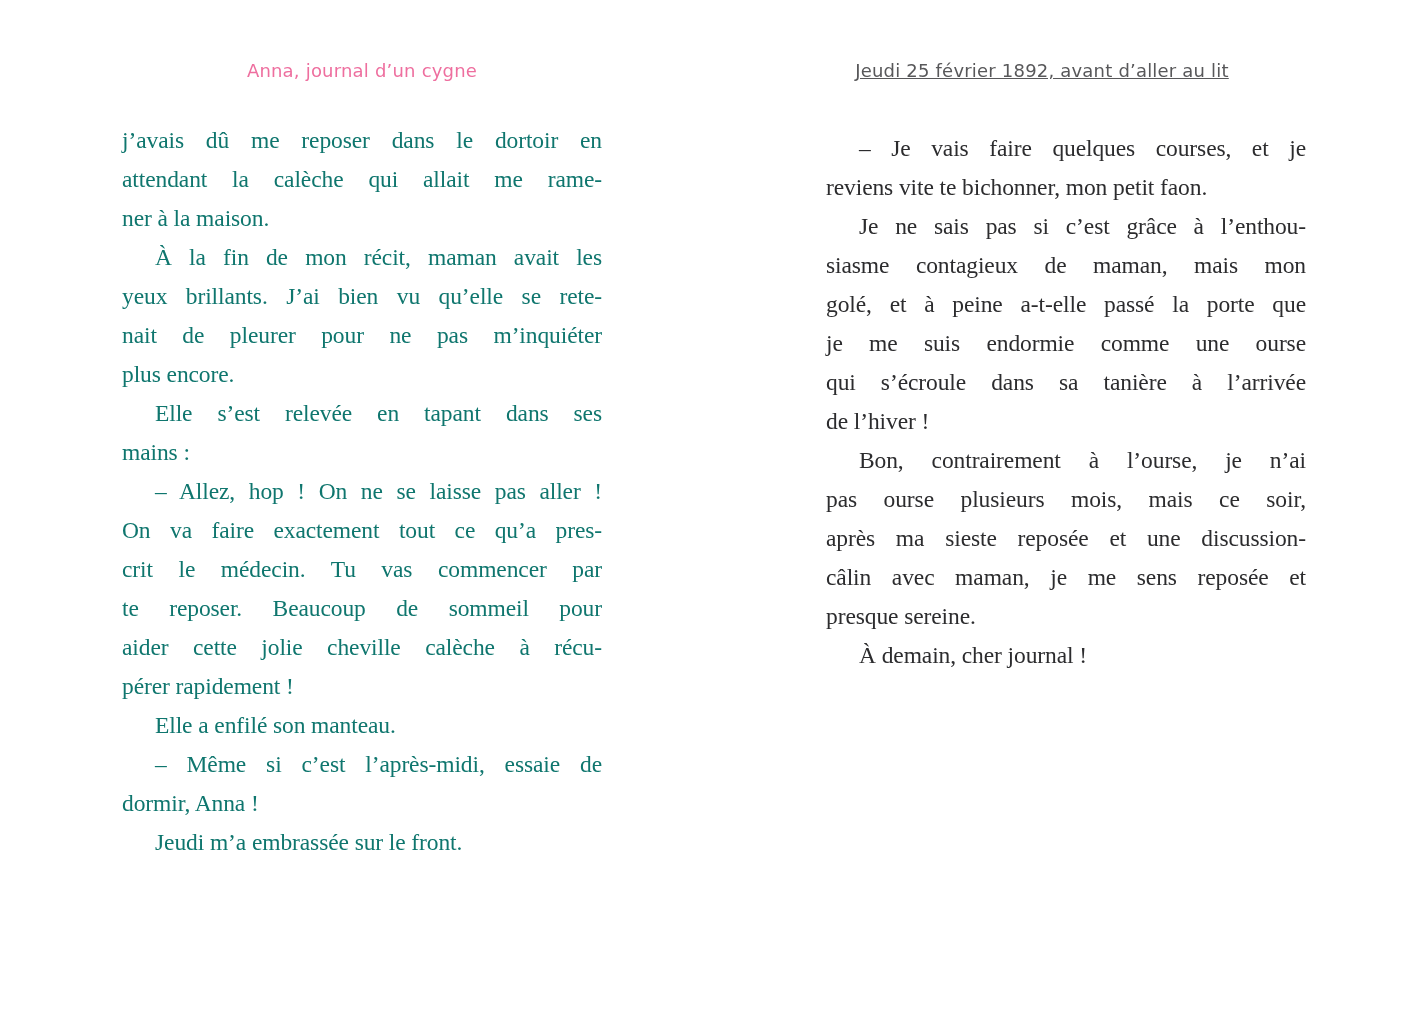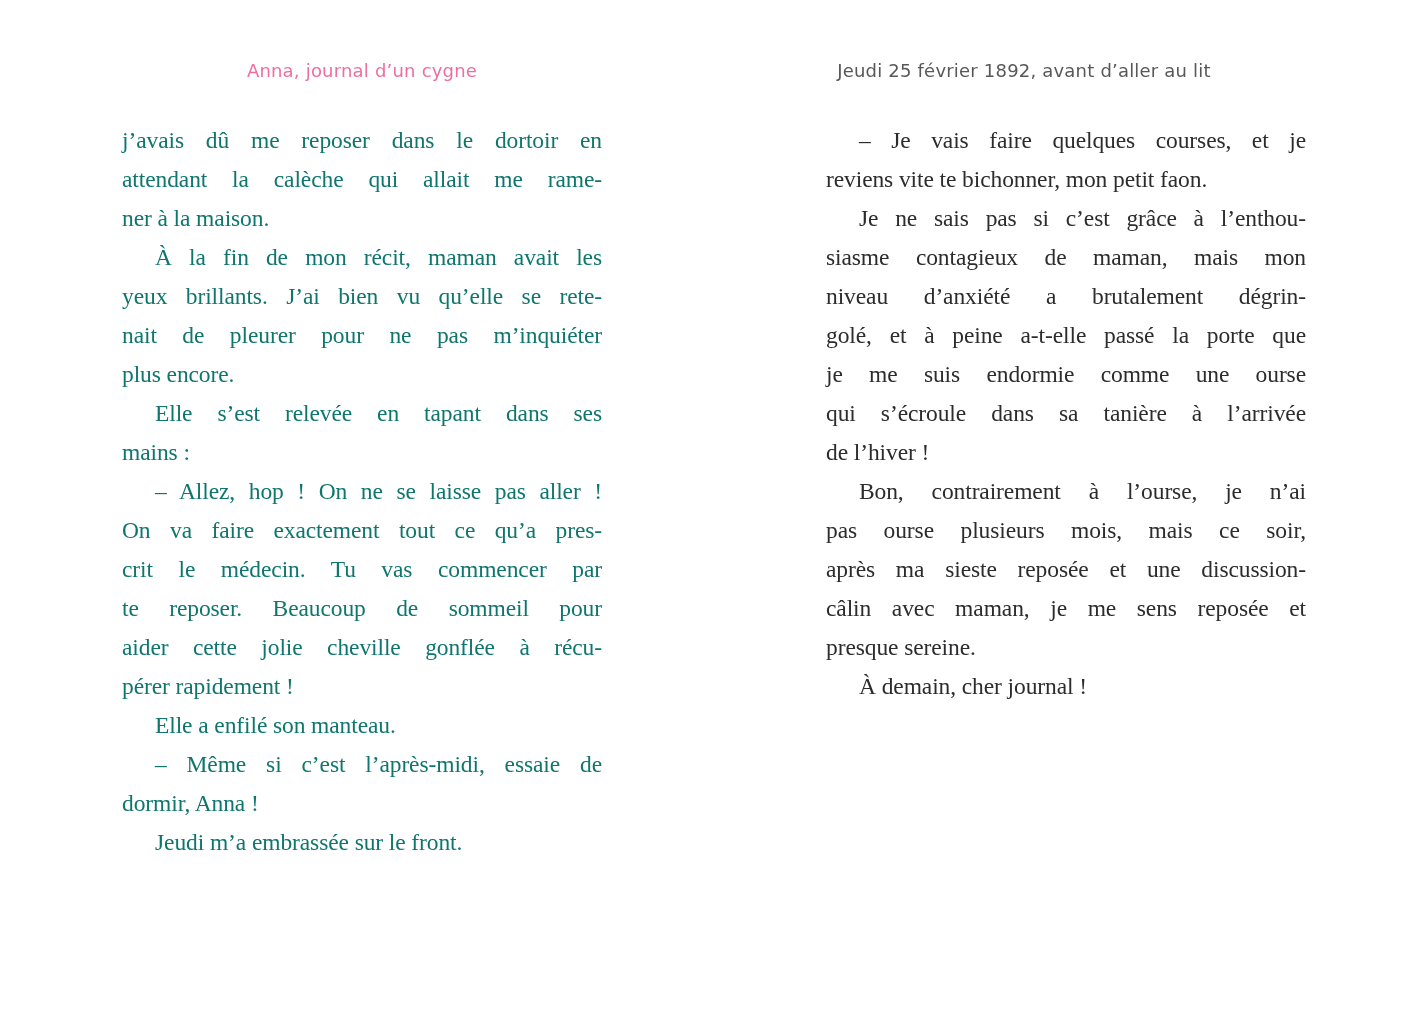--- a/index.html
+++ b/index.html
@@ -20,21 +20,21 @@
     top: 58px;
     width: 480px;
     text-align: center;
     font-family: "DejaVu Sans", sans-serif;
     font-size: 18px;
     line-height: 26px;
     letter-spacing: 0.2px;
     font-weight: 500;
   }
   .running-head.left  { left: 122px; }
-  .running-head.right { left: 784px; }
+  .running-head.right { left: 802px; text-decoration: underline; }
   .text-col {
     position: absolute;
     top: 121px;
     width: 480px;
     font-family: "Liberation Serif", serif;
     font-size: 23.5px;
     letter-spacing: -0.1px;
   }
   .text-col.left  { left: 122px; }
   .text-col.right { left: 826px; }
@@ -80,34 +80,33 @@
       <div class="line indent">À la fin de mon récit, maman avait les</div>
       <div class="line">yeux brillants. J’ai bien vu qu’elle se rete-</div>
       <div class="line">nait de pleurer pour ne pas m’inquiéter</div>
       <div class="line last">plus encore.</div>
       <div class="line indent">Elle s’est relevée en tapant dans ses</div>
       <div class="line last">mains :</div>
       <div class="line indent">– Allez, hop ! On ne se laisse pas aller !</div>
       <div class="line">On va faire exactement tout ce qu’a pres-</div>
       <div class="line">crit le médecin. Tu vas commencer par</div>
       <div class="line">te reposer. Beaucoup de sommeil pour</div>
-      <div class="line">aider cette jolie cheville gonflée à récu-</div>
+      <div class="line">aider cette jolie cheville calèche à récu-</div>
       <div class="line last">pérer rapidement !</div>
       <div class="line last indent">Elle a enfilé son manteau.</div>
       <div class="line indent">– Même si c’est l’après-midi, essaie de</div>
       <div class="line last">dormir, Anna !</div>
       <div class="line last indent">Jeudi m’a embrassée sur le front.</div>
     </div>
 
-  <div class="text-col right" id="right-col" style="color: rgb(44, 44, 46);">
+  <div class="text-col right" id="right-col" style="color: rgb(44, 44, 46); margin-top: 8px;">
       <div class="line indent">– Je vais faire quelques courses, et je</div>
       <div class="line last">reviens vite te bichonner, mon petit faon.</div>
       <div class="line indent">Je ne sais pas si c’est grâce à l’enthou-</div>
       <div class="line">siasme contagieux de maman, mais mon</div>
-      <div class="line">niveau d’anxiété a brutalement dégrin-</div>
       <div class="line">golé, et à peine a-t-elle passé la porte que</div>
       <div class="line">je me suis endormie comme une ourse</div>
       <div class="line">qui s’écroule dans sa tanière à l’arrivée</div>
       <div class="line last">de l’hiver !</div>
       <div class="line indent">Bon, contrairement à l’ourse, je n’ai</div>
       <div class="line">pas ourse plusieurs mois, mais ce soir,</div>
       <div class="line">après ma sieste reposée et une discussion-</div>
       <div class="line">câlin avec maman, je me sens reposée et</div>
       <div class="line last">presque sereine.</div>
       <div class="line last indent">À demain, cher journal !</div>

